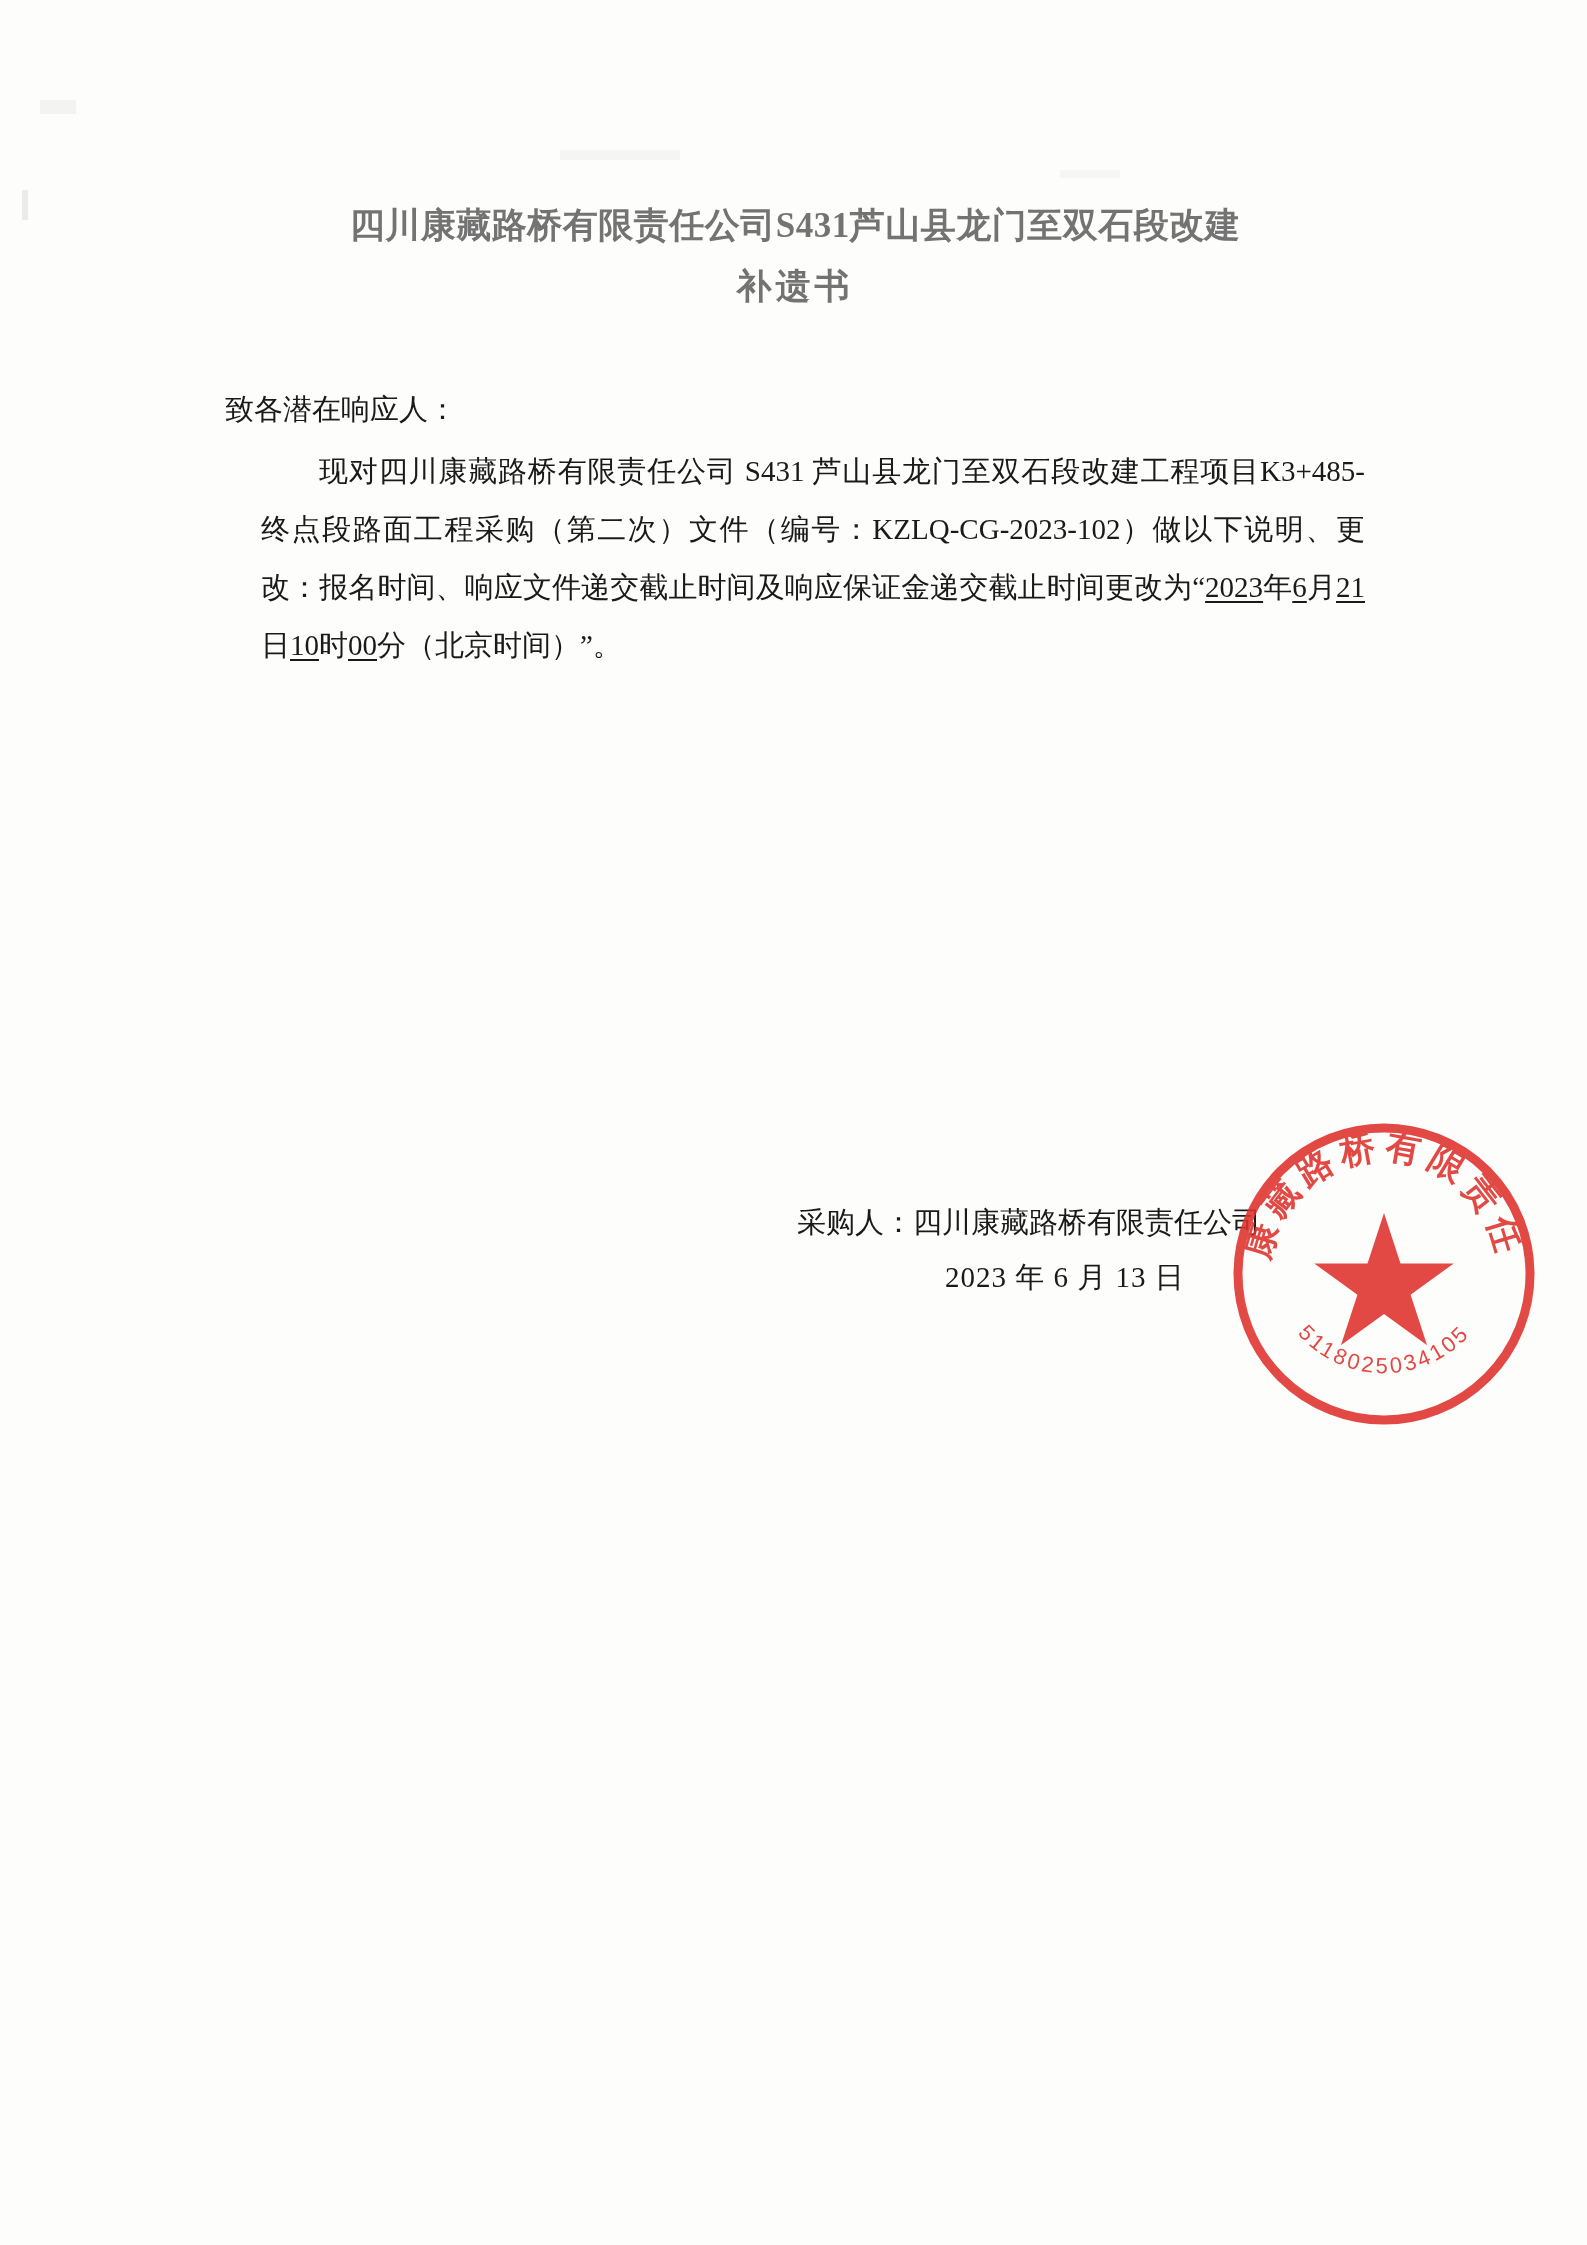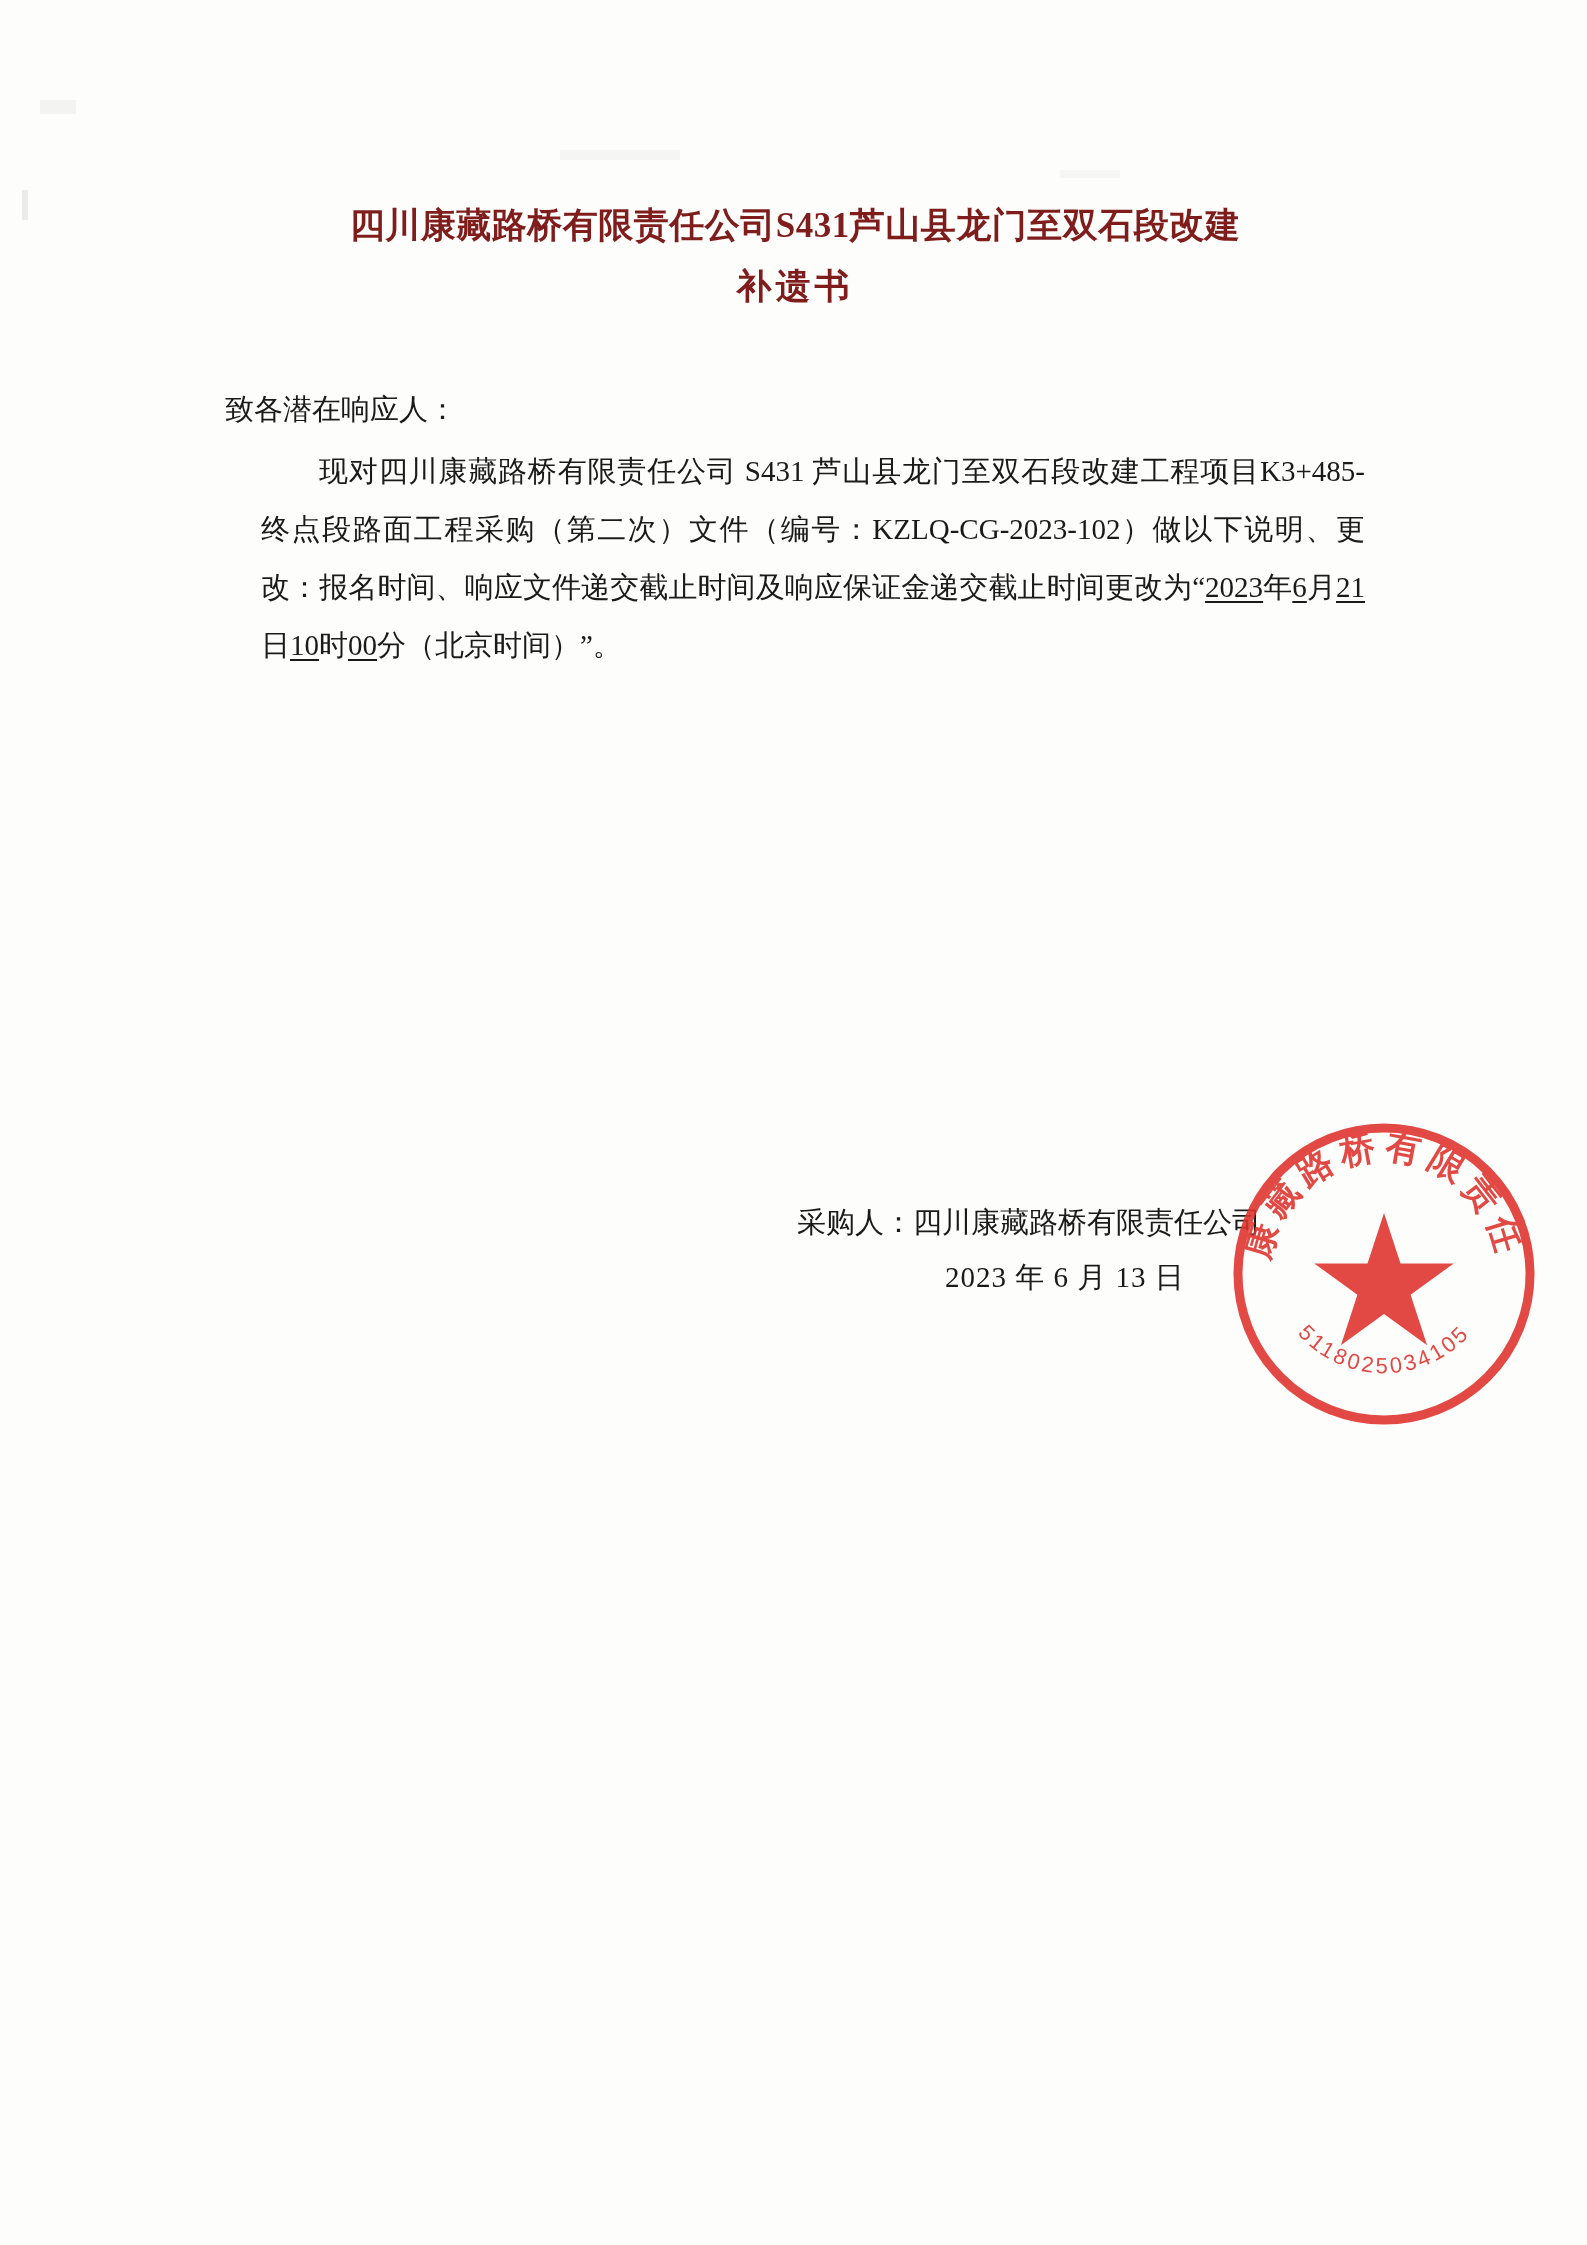--- a/index.html
+++ b/index.html
@@ -37,21 +37,21 @@
     top: 195px;
     width: 1140px;
   }
 
   .title {
     text-align: center;
     font-weight: bold;
     font-size: 35px;
     line-height: 1.75;
     letter-spacing: 0.5px;
-    color: #7f1d1d;
+    color: #737373;
   }
   .title-line {
     display: block;
     white-space: nowrap;
   }
   .title-line.l3 {
     letter-spacing: 4px;
   }
 
   .salutation {

